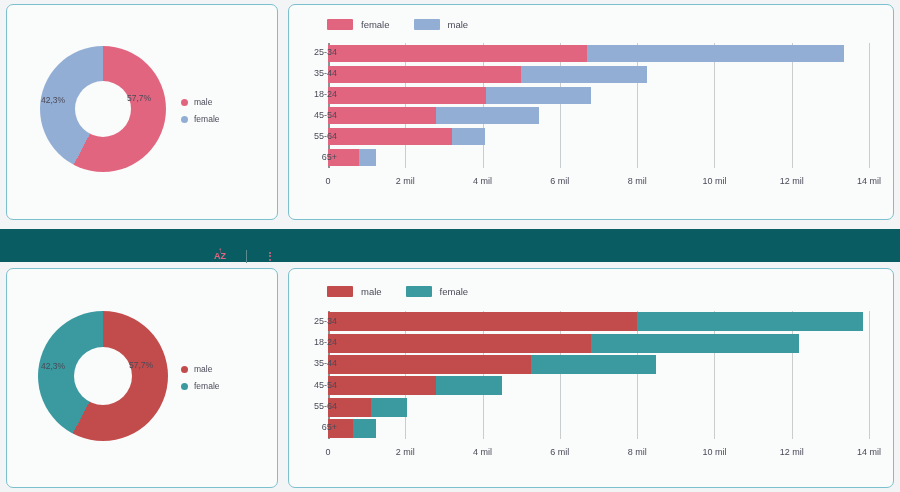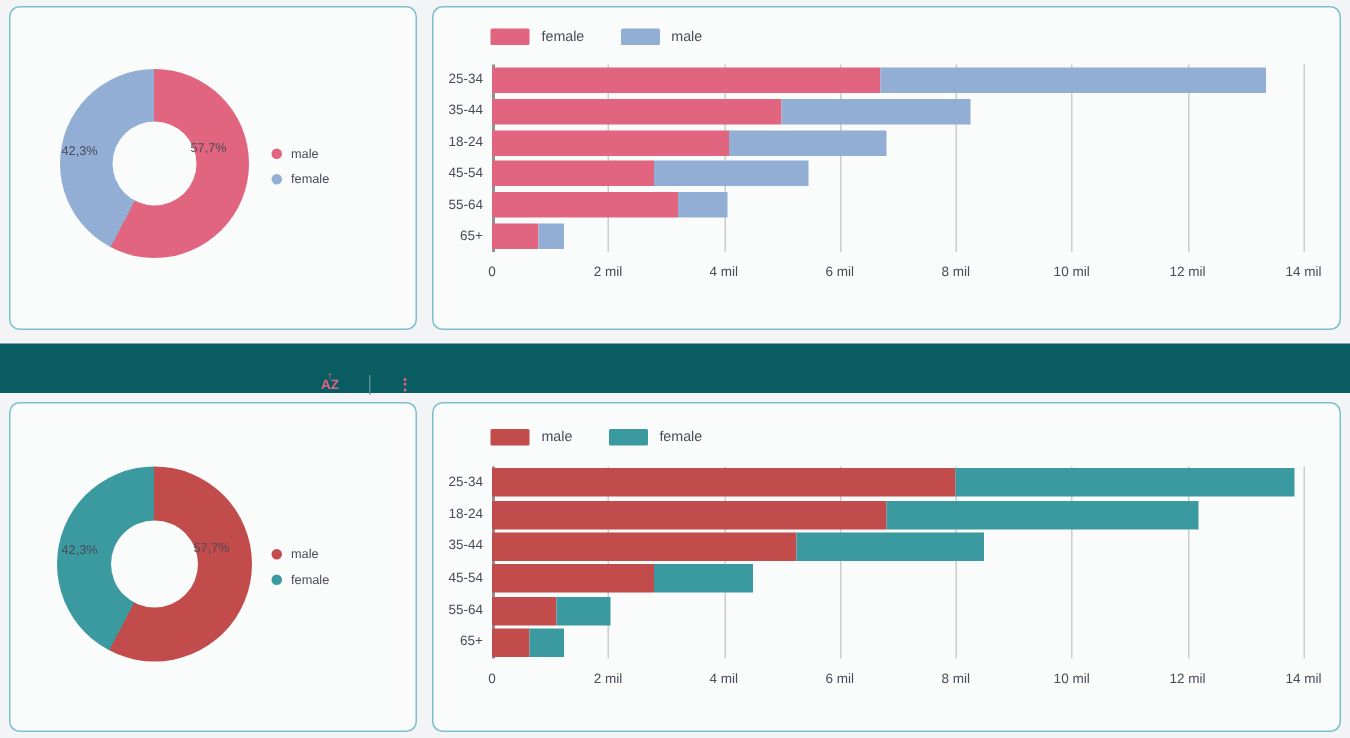--- a/index.html
+++ b/index.html
@@ -81,20 +81,21 @@
   .bcl-txt{font-size:9.5px;color:#4a4a58;}
 
   .plot{position:absolute;}
   .gridline{position:absolute;top:0;width:1px;background:#c9cdce;}
   .axisline{position:absolute;top:0;width:1.5px;background:#8d9193;}
   .row{position:absolute;left:0;display:flex;}
   .seg{height:100%;display:block;}
   .ylabel{
     position:absolute;text-align:right;font-size:9px;color:#4a4a58;
     white-space:nowrap;
+    padding-left:15px;
   }
   .xtick{
     position:absolute;font-size:9px;color:#4a4a58;white-space:nowrap;
     transform:translateX(-50%);
   }
 </style>
 </head>
 <body>
 
 <div class="dash">

